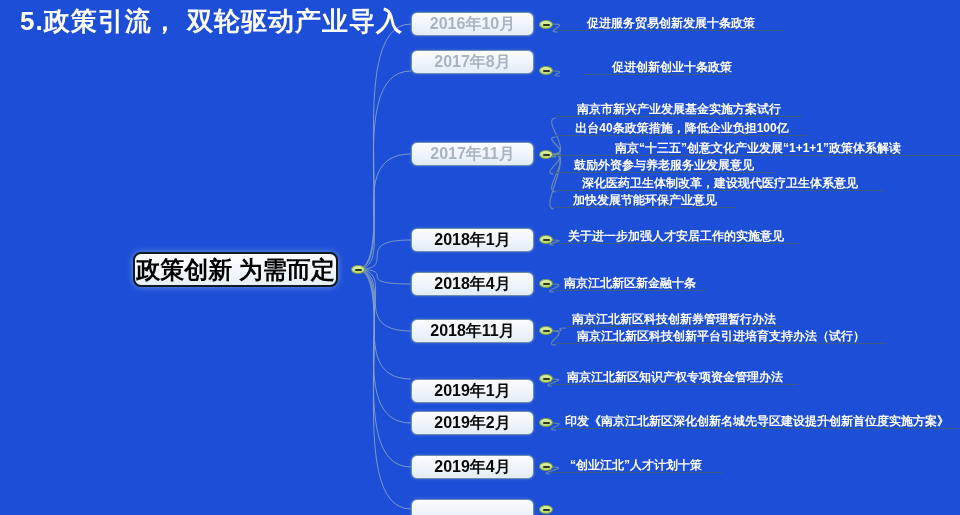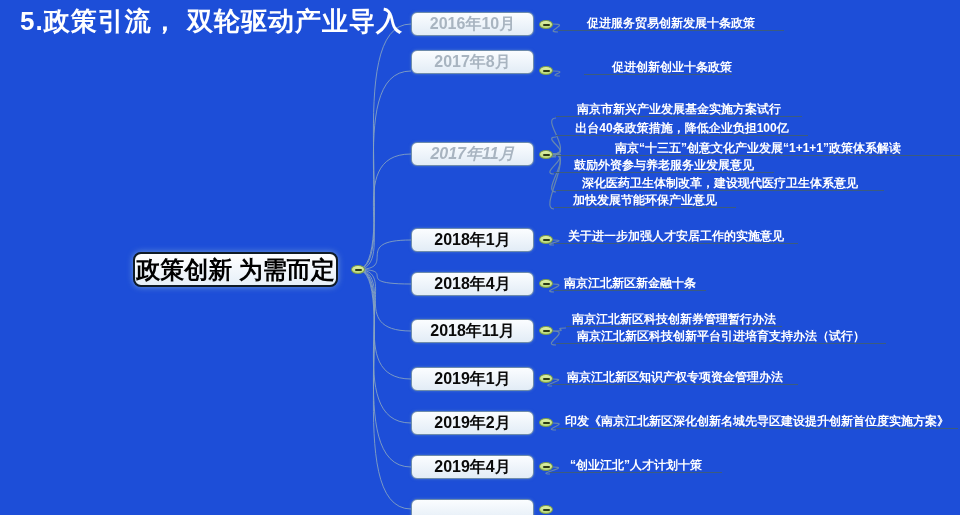--- a/index.html
+++ b/index.html
@@ -89,25 +89,25 @@
 
   <div class="slide-title">5.政策引流， 双轮驱动产业导入</div>
 
   <div class="root-topic">政策创新 为需而定</div>
   <div class="btn" style="left:351px; top:265px;">
       <div class="minus"></div>
     </div>
 
   <div class="topic muted" style="top:12px;">2016年10月</div>
   <div class="topic muted" style="top:50px;">2017年8月</div>
-  <div class="topic muted" style="top:142px;font-style:italic;">2017年11月</div>
+  <div class="topic muted" style="top:142px;">2017年11月</div>
   <div class="topic" style="top:228px;">2018年1月</div>
   <div class="topic" style="top:272px;">2018年4月</div>
   <div class="topic" style="top:319px;">2018年11月</div>
-  <div class="topic" style="top:367px;">2019年1月</div>
+  <div class="topic" style="top:379px;">2019年1月</div>
   <div class="topic" style="top:411px;">2019年2月</div>
   <div class="topic" style="top:455px;">2019年4月</div>
   <div class="topic" style="top:499px;"></div>
 
   <div class="btn" style="left:539px; top:20px;">
       <div class="minus"></div>
     </div>
   <div class="btn" style="left:539px; top:66px;">
       <div class="minus"></div>
     </div>

